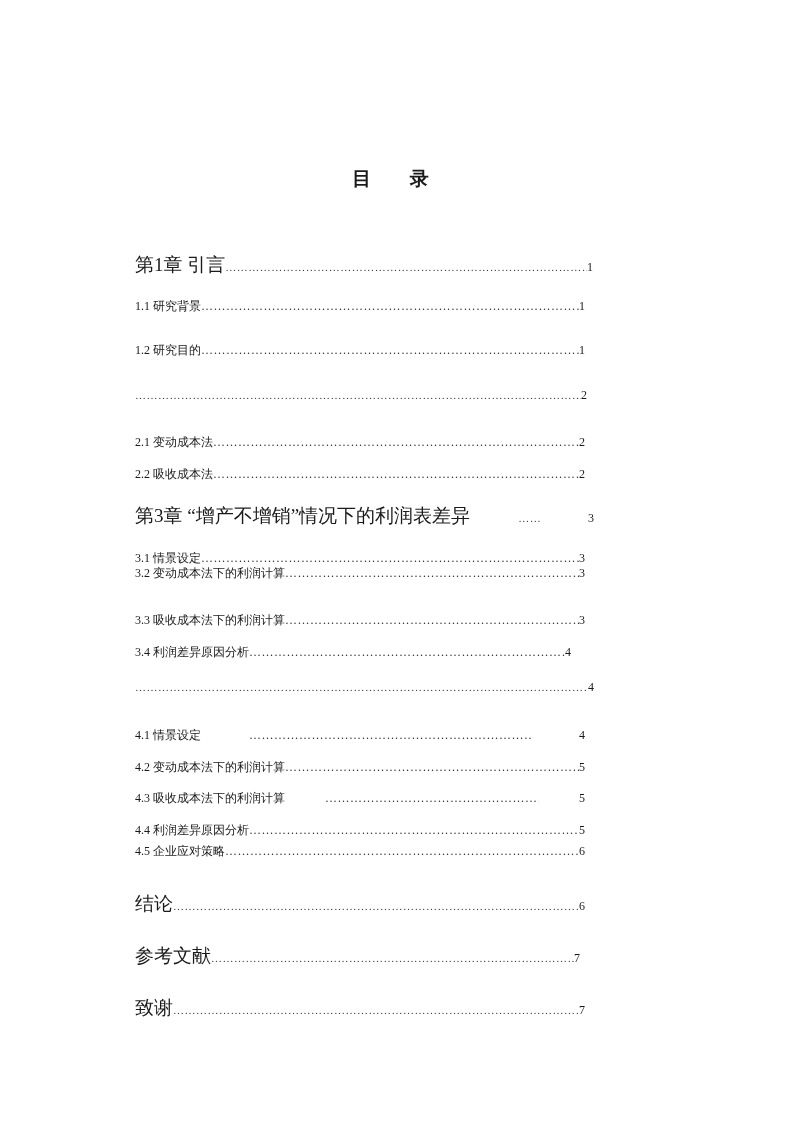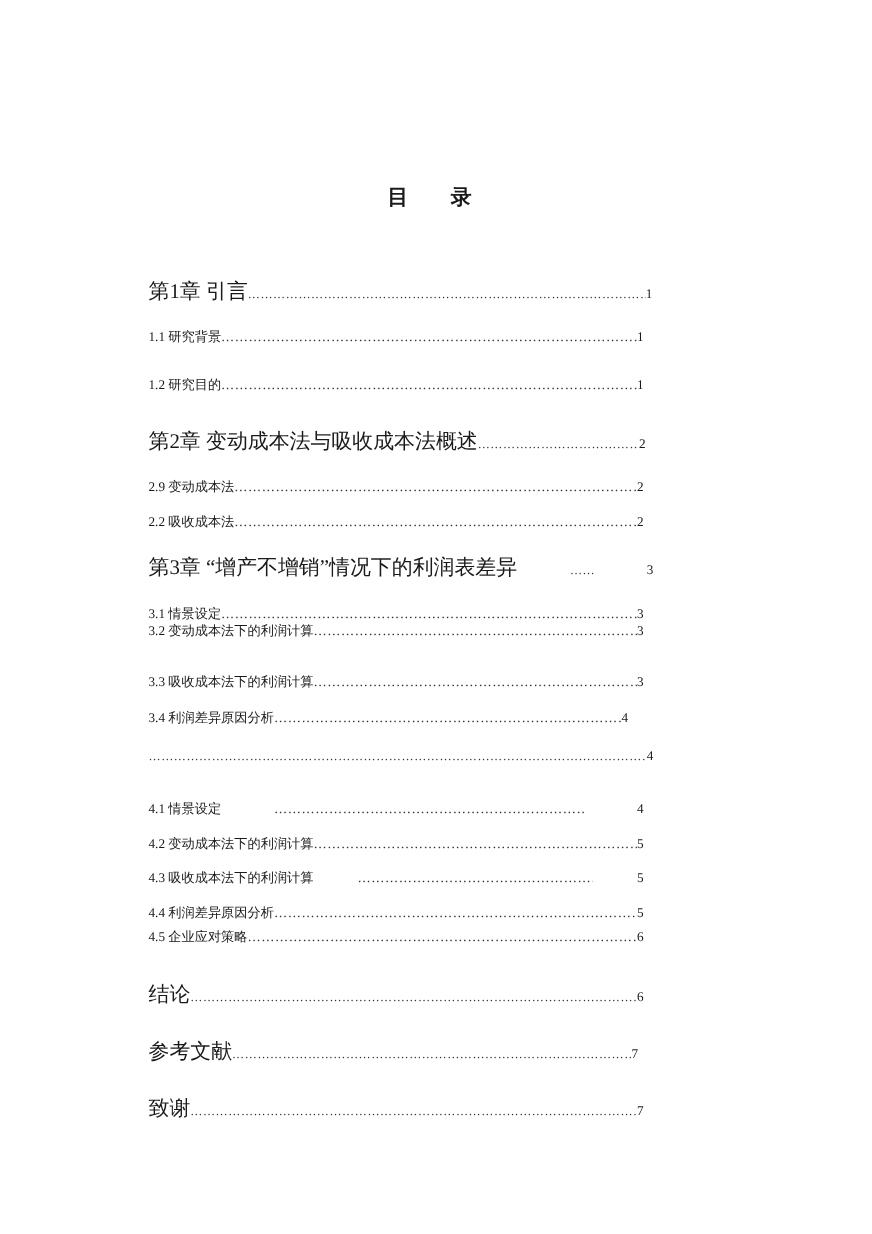--- a/index.html
+++ b/index.html
@@ -34,26 +34,25 @@
       <span class="label">1.1  研究背景</span>
       <span class="dots"></span>
       <span class="page">1</span>
     </div>
     <div class="entry section" style="top: 342px; width: 450px;">
       <span class="label">1.2  研究目的</span>
       <span class="dots"></span>
       <span class="page">1</span>
     </div>
     <div class="entry chapter" style="top: 388px; width: 452px;">
-      <span class="label">第2章  变动成本法与吸收成本法概述</span>
       <span class="dots"></span>
       <span class="page">2</span>
     </div>
     <div class="entry section" style="top: 434px; width: 450px;">
-      <span class="label">2.9  变动成本法</span>
+      <span class="label">2.1  变动成本法</span>
       <span class="dots"></span>
       <span class="page">2</span>
     </div>
     <div class="entry section" style="top: 466px; width: 450px;">
       <span class="label">2.2  吸收成本法</span>
       <span class="dots"></span>
       <span class="page">2</span>
     </div>
     <div class="entry chapter" style="top: 503px; width: 459px; gap: 48px;">
       <span class="label">第3章  “增产不增销”情况下的利润表差异</span>

